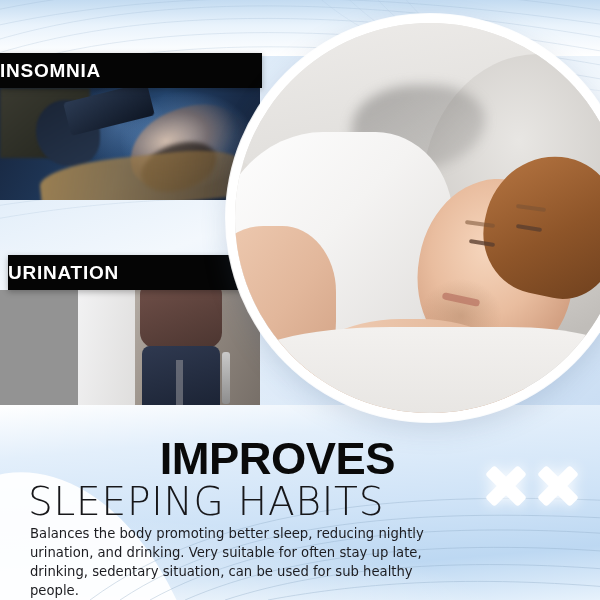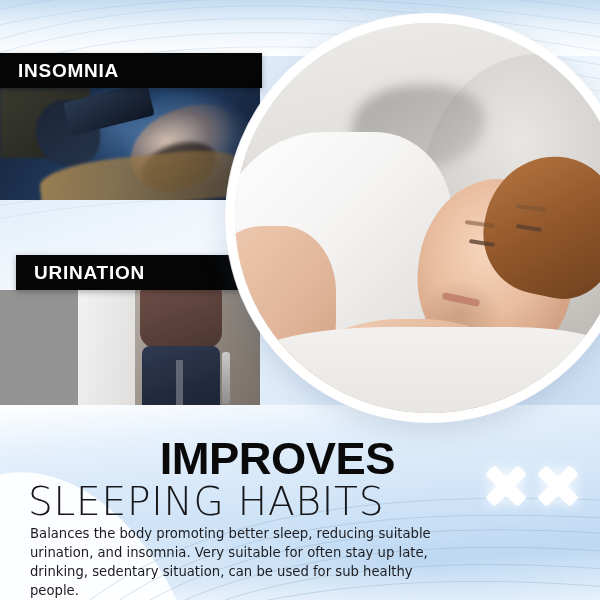--- a/index.html
+++ b/index.html
@@ -33,21 +33,21 @@
     background:#ffffff;border-radius:50% 50% 0 0 / 100% 100% 0 0;
     transform:rotate(-9deg);opacity:.92;
   }
   .label-bar{
     position:absolute;left:0;background:#050505;
     display:flex;align-items:center;
     box-shadow:0 2px 6px rgba(0,0,0,.28);
   }
   .label-bar span{
     color:#ffffff;font-weight:700;letter-spacing:.04em;
-    font-size:19px;padding-left:18px;
+    font-size:19px;
     font-family:"Liberation Sans", sans-serif;
   }
 
   
   .photo-insomnia{
     position:absolute;left:0;top:88px;width:260px;height:112px;
     background:
       radial-gradient(42% 70% at 72% 46%, rgba(150,200,255,.55) 0%, rgba(40,70,120,0) 62%),
       radial-gradient(26% 52% at 46% 34%, rgba(130,180,240,.32) 0%, rgba(20,40,80,0) 70%),
       linear-gradient(120deg,#16233a 0%,#1d3352 28%,#24456e 52%,#1a2d4a 74%,#10192b 100%);
@@ -303,21 +303,21 @@
 
   <div class="photo-urination">
     <div class="ur-wall"></div>
     <div class="ur-floor"></div>
     <div class="ur-urinal"></div>
     <div class="ur-shirt"></div>
     <div class="ur-jeans"></div>
     <div class="ur-gap"></div>
     <div class="ur-pipe"></div>
   </div>
-  <div class="label-bar" style="left:16px;top:255px;width:262px;height:35px;">
+  <div class="label-bar" style="left:8px;top:255px;width:262px;height:35px;">
     <span>URINATION</span>
   </div>
 
   <div class="circle-wrap">
     <div class="circle-photo">
       <div class="bed-pillow-top"></div>
       <div class="bed-pillow-right"></div>
       <div class="bed-dark-fold"></div>
       <div class="tshirt">
         <div class="tshirt-fold"></div>
@@ -339,15 +339,15 @@
   <div class="xmarks">
     <div class="xmark xm1"></div>
     <div class="xmark xm2"></div>
   </div>
 
   <div class="headline">
     <div class="h-main">IMPROVES</div>
     <div class="h-sub">SLEEPING HABITS</div>
   </div>
 
-  <div class="body-copy">Balances the body promoting better sleep, reducing suitable urination, and insomnia. Very suitable for often stay up late, drinking, sedentary situation, can be used for sub healthy people.</div>
+  <div class="body-copy">Balances the body promoting better sleep, reducing nightly urination, and drinking. Very suitable for often stay up late, drinking, sedentary situation, can be used for sub healthy people.</div>
 
 </div>
 
 </body></html>

